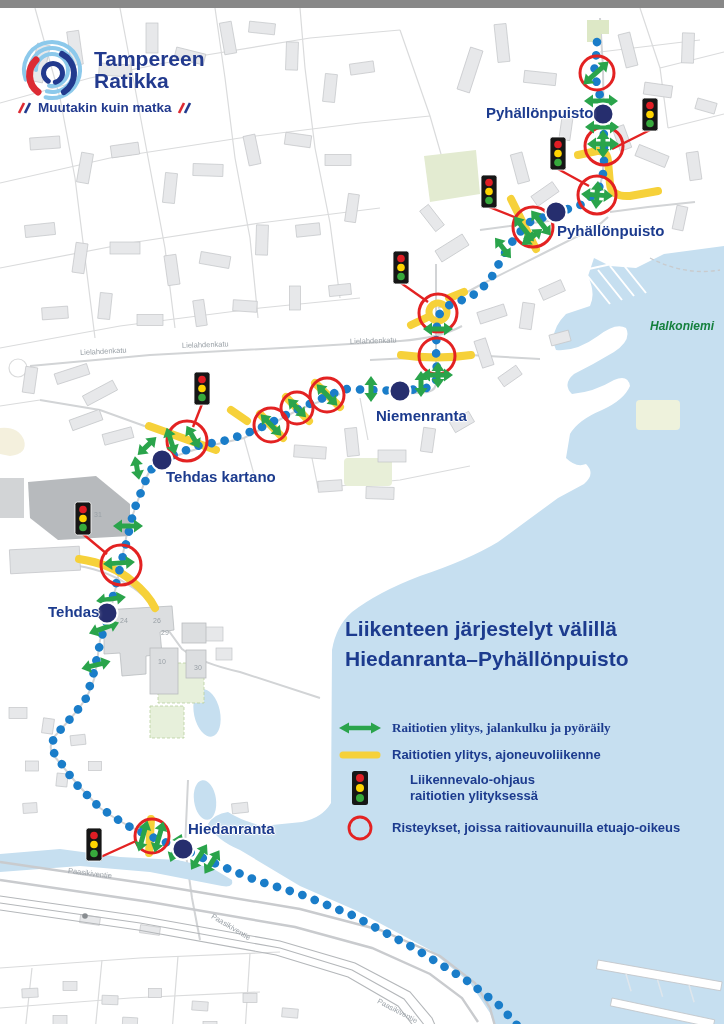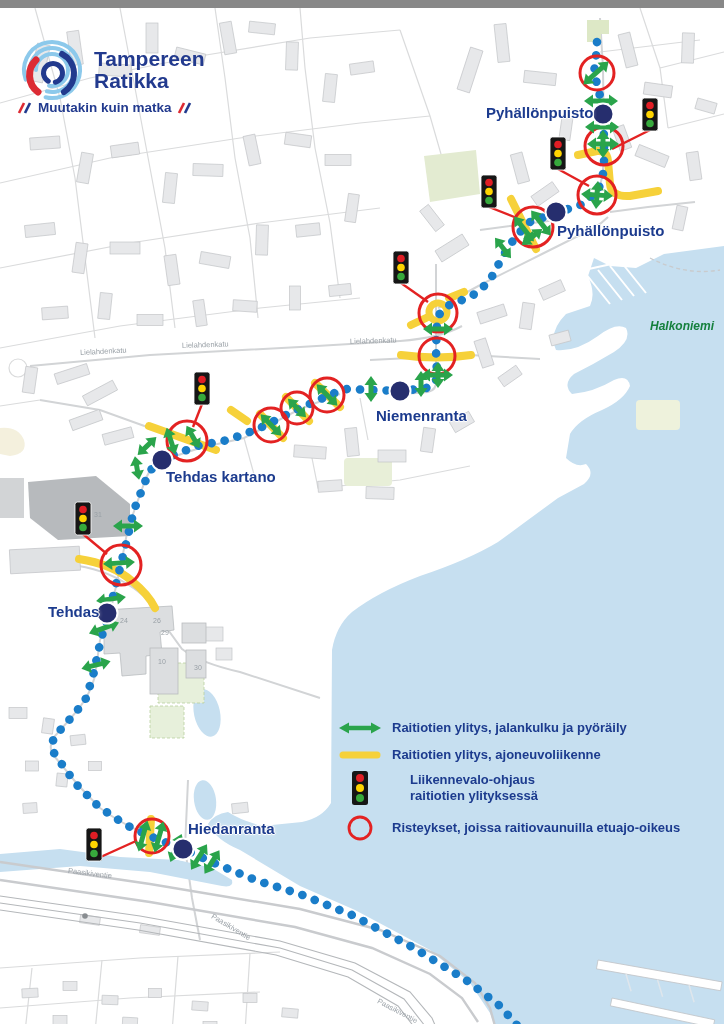--- a/index.html
+++ b/index.html
@@ -680,22 +680,26 @@
       <line x1="9" y1="12" x2="14" y2="2" stroke="#223a8e" stroke-width="2.6"></line>
     </svg>
     <span class="tagline">Muutakin kuin matka</span>
     <svg width="18" height="14">
       <line x1="3" y1="12" x2="8" y2="2" stroke="#dc2b34" stroke-width="2.6"></line>
       <line x1="9" y1="12" x2="14" y2="2" stroke="#223a8e" stroke-width="2.6"></line>
     </svg>
   </div>
 </div>
 
-
-<div class="legend-row" style="left:338px;top:712px;">
+<div class="title">
+  <div>Liikenteen järjestelyt välillä</div>
+  <div>Hiedanranta–Pyhällönpuisto</div>
+</div>
+
+<div class="legend-row" style="left:338px;top:712px;font-family:Liberation Serif, serif;">
   <span class="legend-icon">
     <svg width="44" height="14">
           <line x1="8" y1="7" x2="36" y2="7" stroke="#2aa44b" stroke-width="4.5"></line>
       <polygon points="1,7 11,1.5 11,12.5" fill="#2aa44b"></polygon>
           <polygon points="43,7 33,1.5 33,12.5" fill="#2aa44b"></polygon>
         </svg>
   </span>
   <span class="legend-text">Raitiotien ylitys, jalankulku ja pyöräily</span>
 </div>
 <div class="legend-row" style="left:338px;top:739px;">

